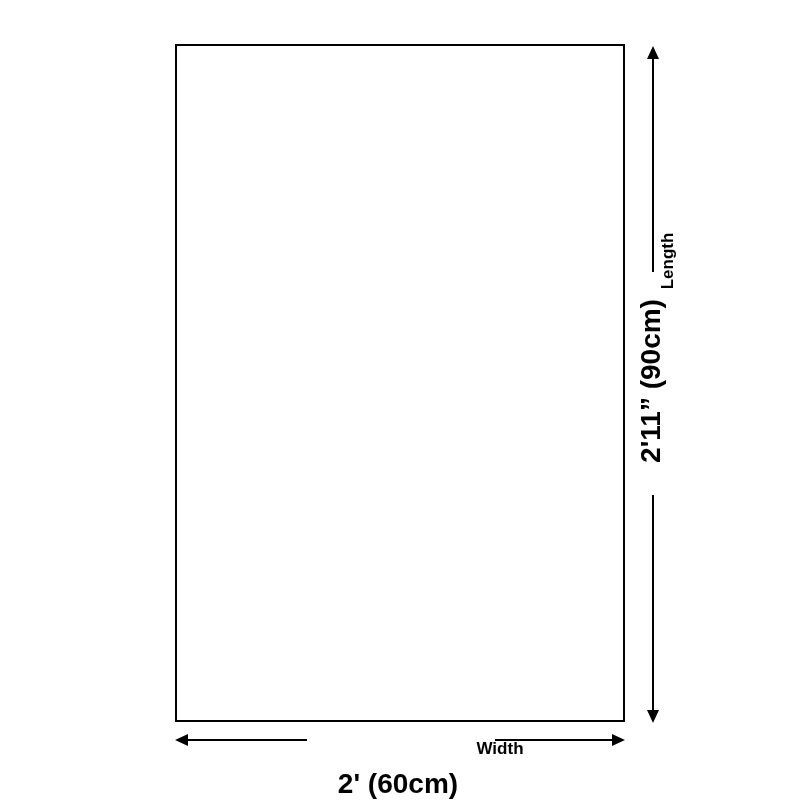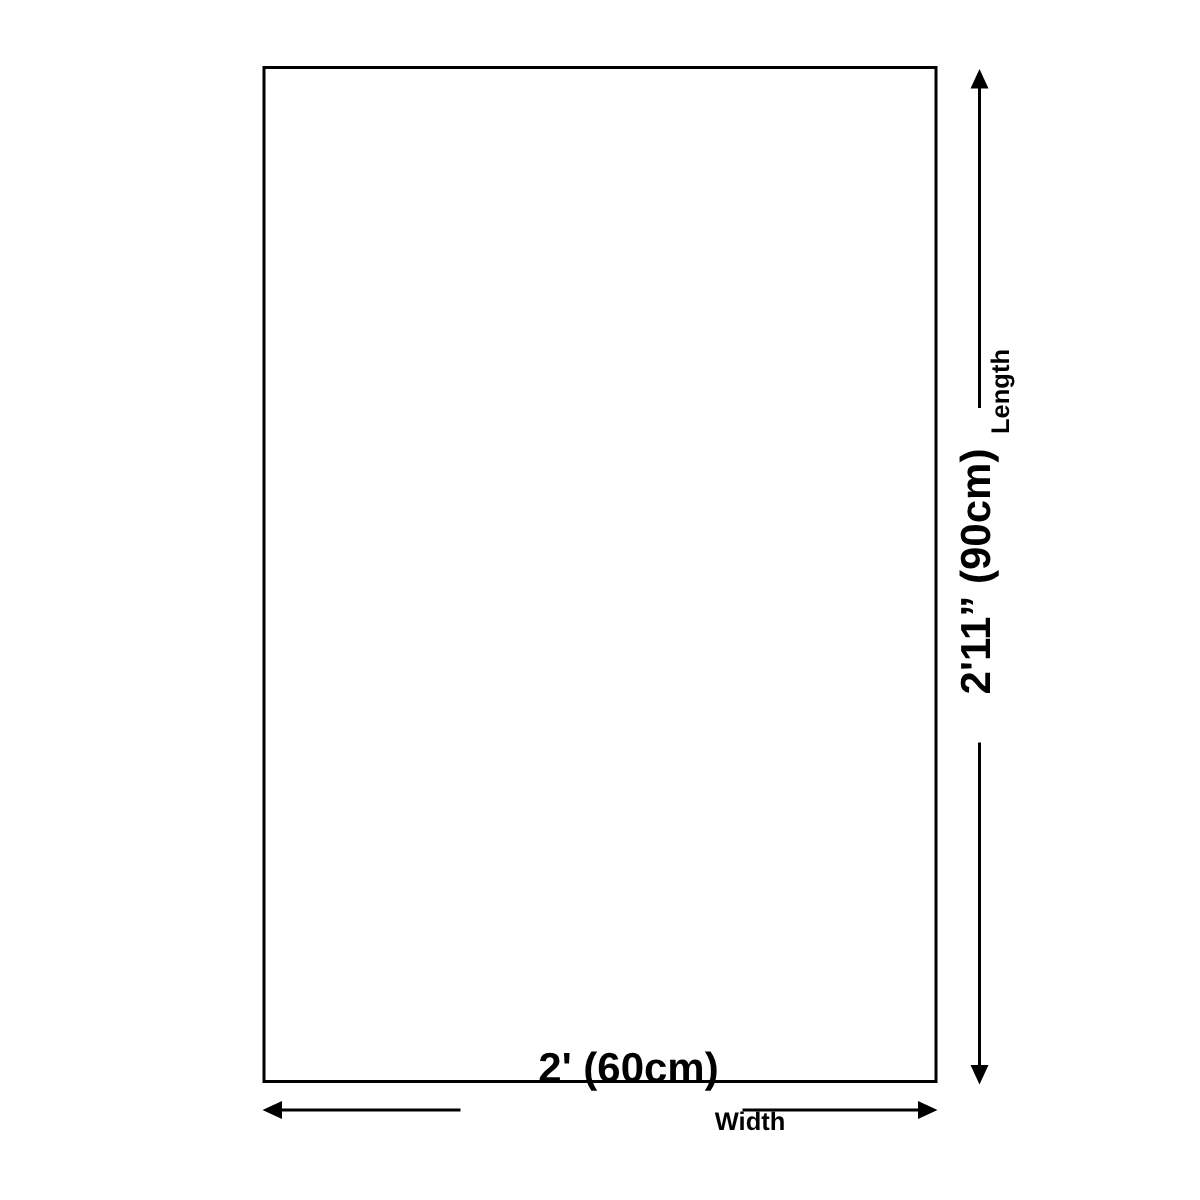--- a/index.html
+++ b/index.html
@@ -88,23 +88,22 @@
     top: 381px;
     transform: translate(-50%, -50%) rotate(-90deg);
   }
   .length-label {
     left: 667px;
     top: 261px;
     transform: translate(-50%, -50%) rotate(-90deg);
   }
   .width-value {
     left: 398px;
-    top: 712px;
+    top: 784px;
     transform: translate(-50%, -50%);
-    margin-left: 21px;
   }
   .width-label {
     left: 500px;
     top: 748px;
     transform: translate(-50%, -50%);
   }
 </style>
 </head>
 <body>
 

